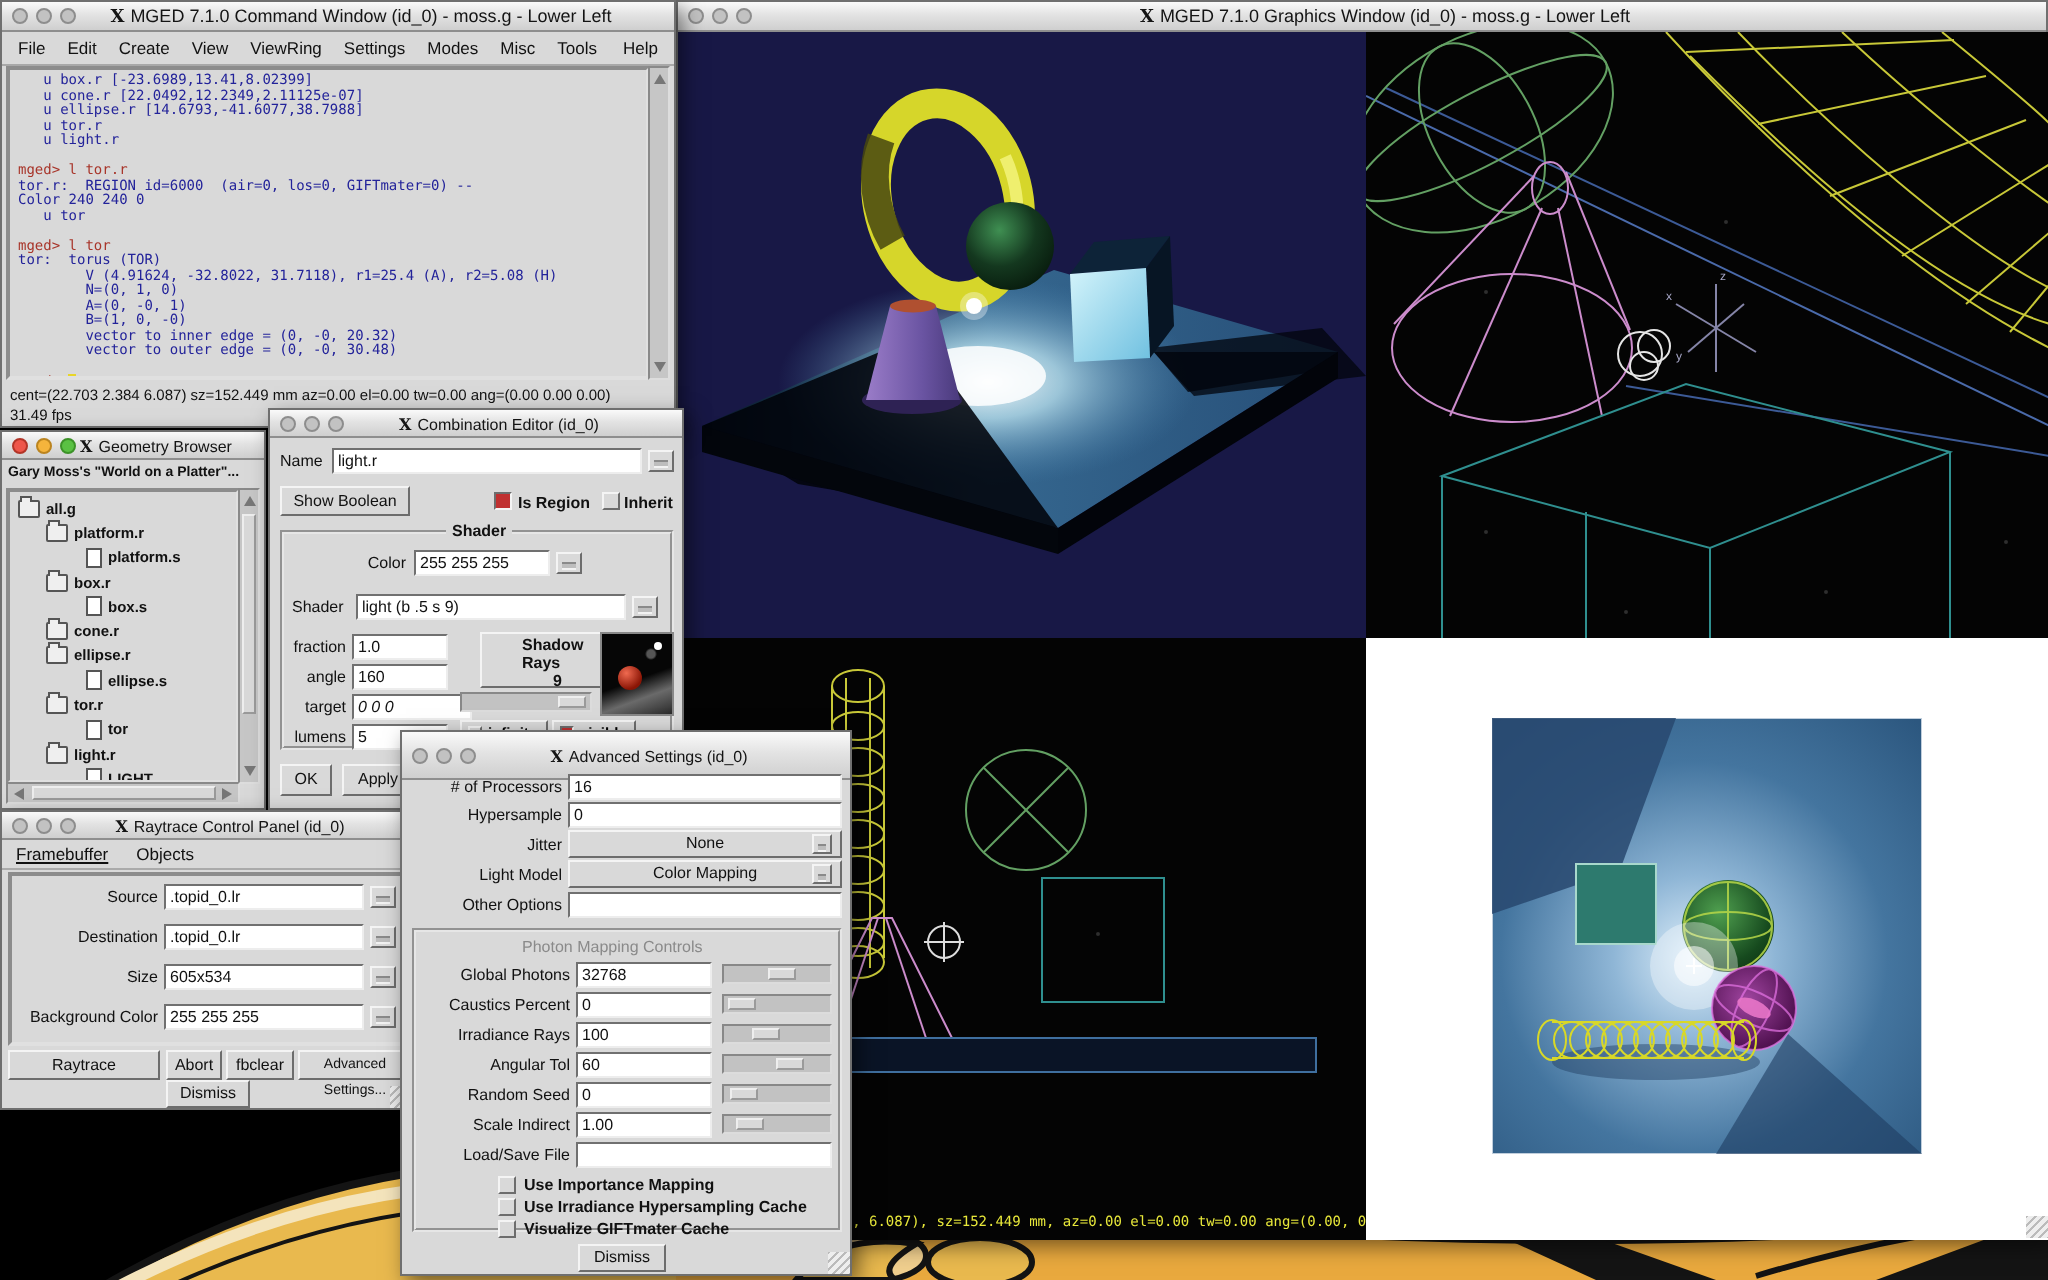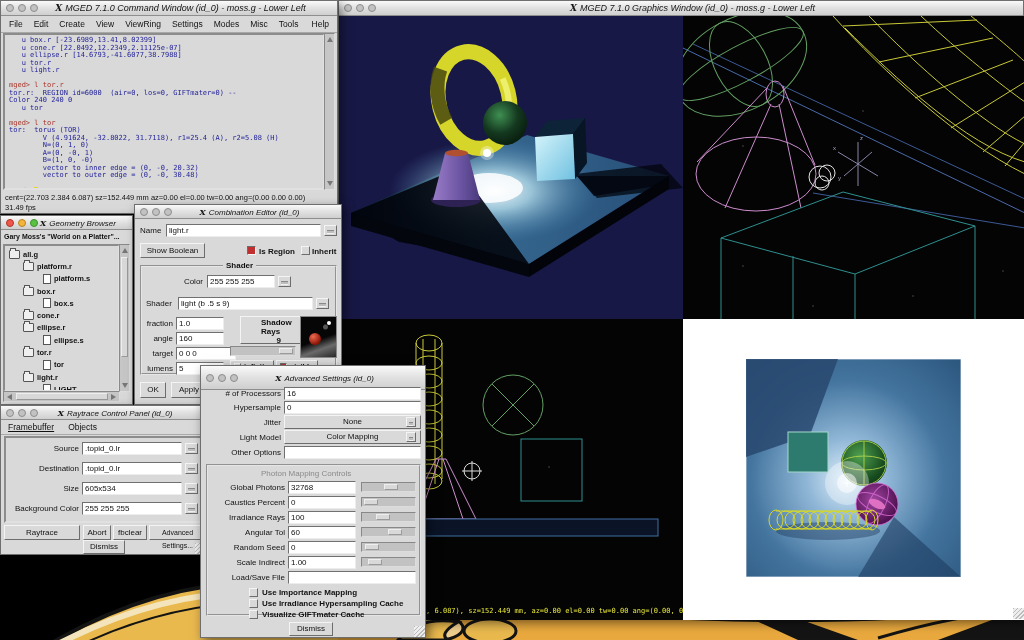--- a/index.html
+++ b/index.html
@@ -2,21 +2,21 @@
 <html><head>
 <meta charset="utf-8">
 <style>
   html,body{margin:0;padding:0;}
   body{width:1024px;height:640px;position:relative;overflow:hidden;background:#000;
        font-family:"Liberation Sans",sans-serif;-webkit-font-smoothing:antialiased;}
   .win{position:absolute;background:#d9d9d9;border:1px solid #6f6f6f;
        box-shadow:3px 4px 10px rgba(0,0,0,.5);box-sizing:border-box;}
   .tbar{position:absolute;top:0;left:0;right:0;height:15px;
         background:linear-gradient(#fafafa,#e3e3e3 45%,#cfcfcf);
-        border-bottom:1px solid #8e8e8e;display:flex;align-items:center;box-sizing:border-box;font-style:italic;}
+        border-bottom:1px solid #8e8e8e;display:flex;align-items:center;box-sizing:border-box;}
   .lights{display:flex;gap:4px;margin-left:5px;}
   .light{width:8px;height:8px;border-radius:50%;background:#c2c2c2;border:1px solid #8d8d8d;box-sizing:border-box;}
   .lt-red{background:#ee564a;border-color:#b23427;}
   .lt-yel{background:#f5b43c;border-color:#bb841f;}
   .lt-grn{background:#5ac143;border-color:#3c9228;}
   .ttext{flex:1;text-align:center;font-size:9px;color:#141414;white-space:nowrap;overflow:hidden;padding-right:14px;}
   .xic{font-family:"DejaVu Serif",serif;font-weight:bold;font-size:9px;margin-right:3px;}
   .lbl{position:absolute;font-size:8px;color:#111;white-space:nowrap;}
   .rlbl{text-align:right;}
   .entry{position:absolute;background:#ffffff;border:1px solid;border-color:#707070 #ededed #ededed #707070;
@@ -465,21 +465,21 @@
   <div class="entry" style="left:72px;top:70px;width:68px;height:13px;">255 255 255</div>
   <div class="dash" style="left:143px;top:71px;"></div>
   <div class="lbl" style="left:11px;top:94px;">Shader</div>
   <div class="entry" style="left:43px;top:92px;width:135px;height:13px;">light (b .5 s 9)</div>
   <div class="dash" style="left:181px;top:93px;"></div>
   <div class="lbl rlbl" style="left:6px;top:114px;width:32px;">fraction</div>
   <div class="entry" style="left:41px;top:112px;width:48px;height:13px;">1.0</div>
   <div class="lbl rlbl" style="left:6px;top:129px;width:32px;">angle</div>
   <div class="entry" style="left:41px;top:127px;width:48px;height:13px;">160</div>
   <div class="lbl rlbl" style="left:6px;top:144px;width:32px;">target</div>
-  <div class="entry" style="left:41px;top:142px;width:60px;height:13px;">0 0 0</div>
+  <div class="entry" style="left:41px;top:142px;width:60px;height:13px;font-style:italic;">0 0 0</div>
   <div class="lbl rlbl" style="left:6px;top:159px;width:32px;">lumens</div>
   <div class="entry" style="left:41px;top:157px;width:48px;height:13px;">5</div>
   <div class="btn" style="left:105px;top:111px;width:62px;height:28px;text-align:left;padding:1px 20px;font-weight:bold;">
     <span>Shadow Rays</span>
     <div style="text-align:right;font-weight:bold;">9</div>
   </div>
   <div class="trough" style="left:95px;top:141px;width:66px;">
     <div class="thumb" style="left:48px;width:14px;"></div>
   </div>
   <div style="position:absolute;left:165px;top:111px;width:35px;height:40px;background:radial-gradient(circle at 70% 25%,#555 0 2px,transparent 3px),linear-gradient(160deg,#060606 55%,#6a6a6a 75%,#2a2a2a);border:1px solid #888;">

